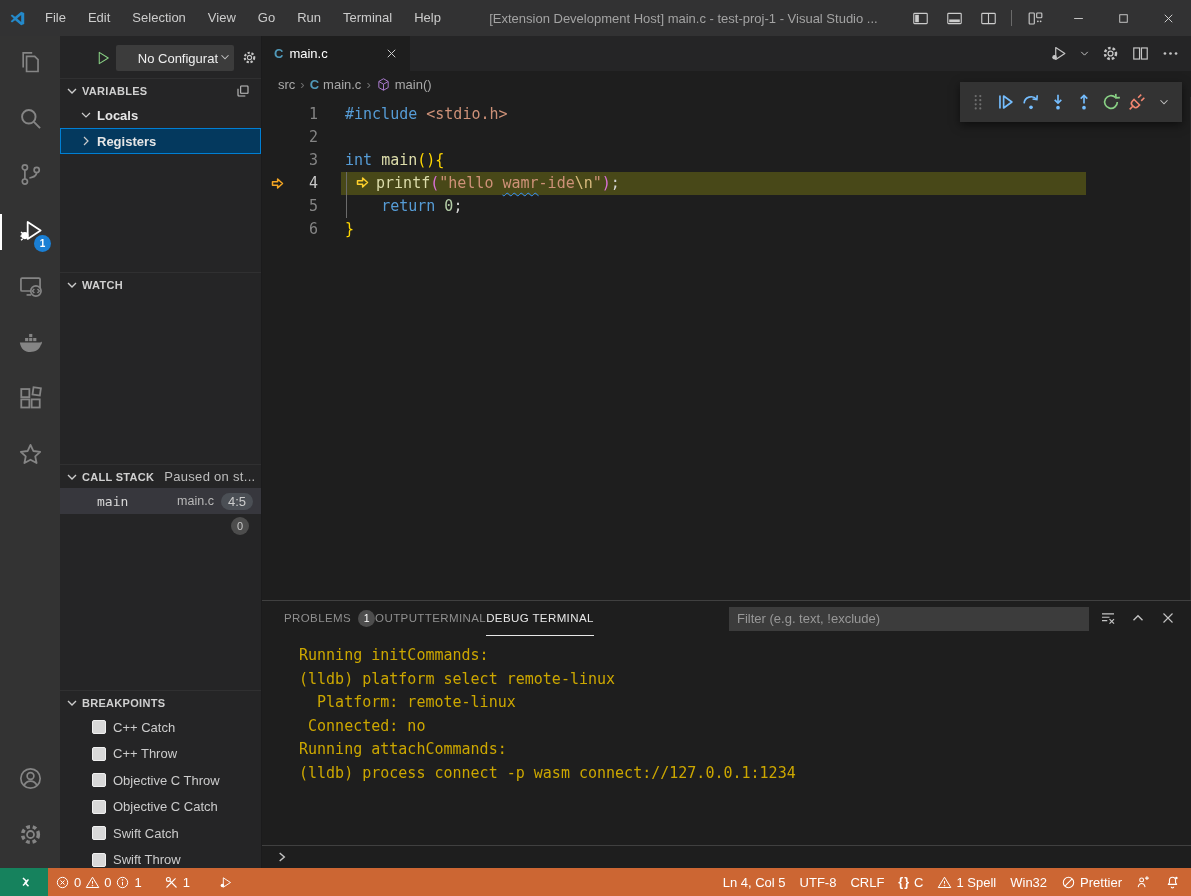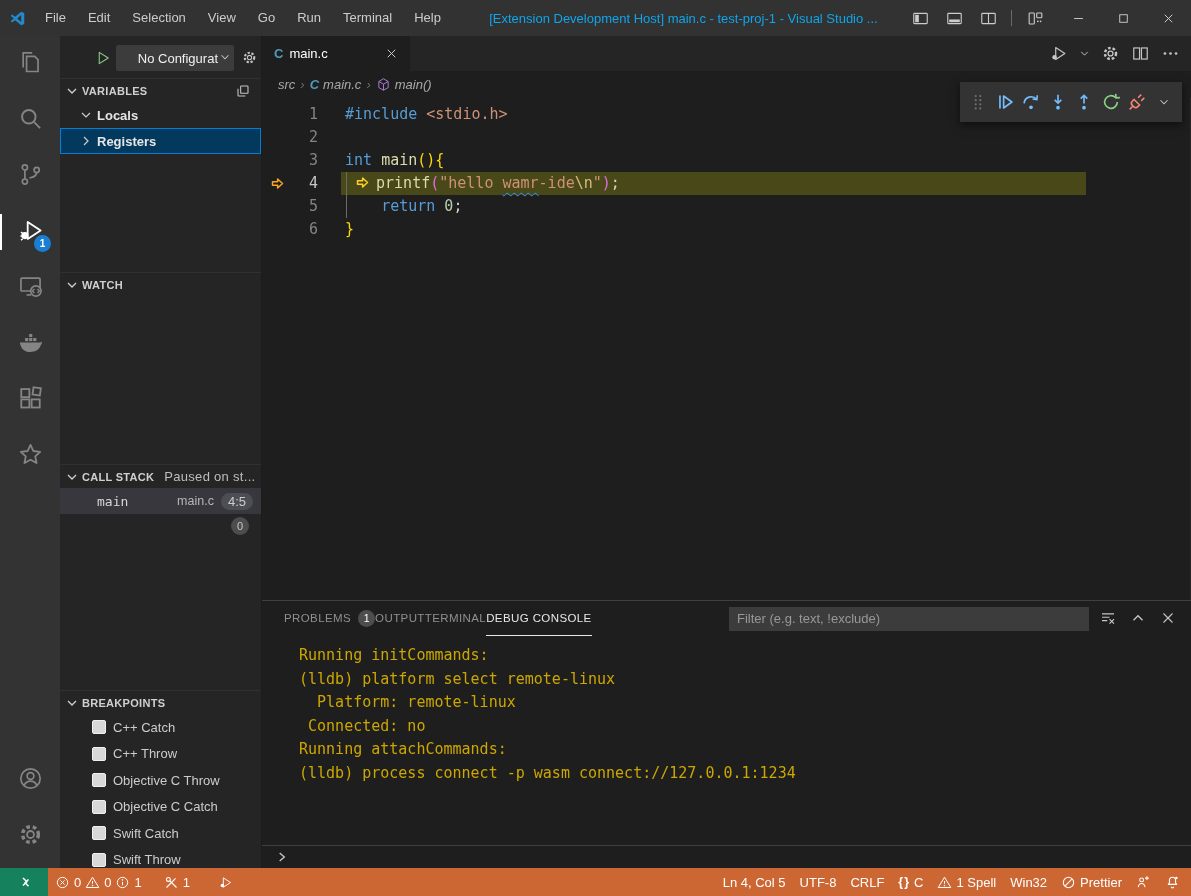--- a/index.html
+++ b/index.html
@@ -6,21 +6,21 @@
   html,body { width:1191px; height:896px; overflow:hidden; background:#1e1e1e;
     font-family:"Liberation Sans", sans-serif; }
   .app { width:1191px; height:896px; display:flex; flex-direction:column; position:relative; }
 
   
   .titlebar { height:36px; background:#323233; display:flex; align-items:center; color:#cccccc; flex:0 0 36px; }
   .logo { width:34px; display:flex; justify-content:center; }
   .logo svg { width:17px; height:17px; }
   .menus { display:flex; }
   .menu-item { padding:0 11px; font-size:13px; line-height:36px; cursor:default; }
-  .win-title { flex:1; text-align:center; font-size:13px; color:#0ea5e9; white-space:nowrap; overflow:hidden; text-overflow:ellipsis; padding-left:10px; }
+  .win-title { flex:1; text-align:center; font-size:13px; color:#a3a3a3; white-space:nowrap; overflow:hidden; text-overflow:ellipsis; padding-left:10px; }
   .layout-controls { display:flex; align-items:center; gap:4px; padding-right:6px; }
   .layout-controls .ic { width:30px; height:28px; display:flex; align-items:center; justify-content:center; color:#cccccc; }
   .layout-controls .ic svg { width:19px; height:19px; }
   .lc-sep { width:1px; height:16px; background:#6a6a6a; margin:0 4px; }
   .window-controls { display:flex; }
   .wc-btn { width:45px; height:36px; display:flex; align-items:center; justify-content:center; color:#d8d8d8; }
   .wc-btn svg { width:15px; height:15px; }
 
   
   .mid { flex:1; display:flex; min-height:0; }
@@ -72,21 +72,21 @@
   
   .editor-col { flex:1; display:flex; flex-direction:column; position:relative; min-width:0; background:#1e1e1e; }
   .tabbar { height:35px; background:#252526; display:flex; flex:0 0 35px; }
   .tab { background:#1e1e1e; display:flex; align-items:center; padding:0 10px 0 12px; width:148px; color:#ffffff; font-size:13px; }
   .tab .c-letter { color:#519aba; font-weight:bold; font-size:13px; margin-right:6px; }
   .tab .close { margin-left:auto; color:#cccccc; width:16px; height:16px; }
   .tab .close svg { width:15px; height:15px; }
   .tab-actions { margin-left:auto; display:flex; align-items:center; gap:8px; padding-right:10px; color:#c5c5c5; }
   .tab-actions .ic { width:22px; height:22px; display:flex; align-items:center; justify-content:center; }
   .tab-actions .ic svg { width:19px; height:19px; }
-  .breadcrumbs { height:26px; display:flex; align-items:center; font-size:13px; color:#a9a9a9; padding-left:16px; flex:0 0 26px;font-style:italic; }
+  .breadcrumbs { height:26px; display:flex; align-items:center; font-size:13px; color:#a9a9a9; padding-left:16px; flex:0 0 26px; }
   .bc-sep { color:#6e6e6e; margin:0 5px; font-size:13px; }
   .bc-item { display:flex; align-items:center; gap:4px; }
   .bc-item .c-letter { color:#519aba; font-weight:bold; }
   .bc-item .cube { width:15px; height:15px; color:#b180d7; }
   .bc-item .cube svg { width:15px; height:15px; }
 
   .code-area { flex:1; position:relative; font-family:"DejaVu Sans Mono", monospace; font-size:15px; overflow:hidden; border-right:1px solid rgba(255,255,255,0.05); }
   .code-line { height:23px; line-height:23px; display:flex; position:relative; white-space:pre; }
   .cl-glyph { width:30px; flex:0 0 30px; display:flex; align-items:center; justify-content:center; }
   .cl-glyph svg { width:15px; height:15px; }
@@ -593,21 +593,21 @@
                 <span>PROBLEMS</span>
                 <span class="ptab-badge">1</span>
               </div>
               <div class="ptab">
                 <span>OUTPUT</span>
               </div>
               <div class="ptab">
                 <span>TERMINAL</span>
               </div>
               <div class="ptab active">
-                <span>DEBUG CONSOLE</span>
+                <span>DEBUG TERMINAL</span>
               </div>
             </div>
           <input class="pfilter" value="" placeholder="Filter (e.g. text, !exclude)" style="">
           <div class="panel-actions" id="panelActions">
               <span class="ic"><svg viewBox="0 0 24 24">
                   <g fill="none" stroke="currentColor" stroke-width="1.6">
                     <path d="M4 6.5h16M4 11h10M4 15.5h7"></path>
                     <path d="M14 13.5l6 6M20 13.5l-6 6"></path>
                   </g>
                 </svg></span>

